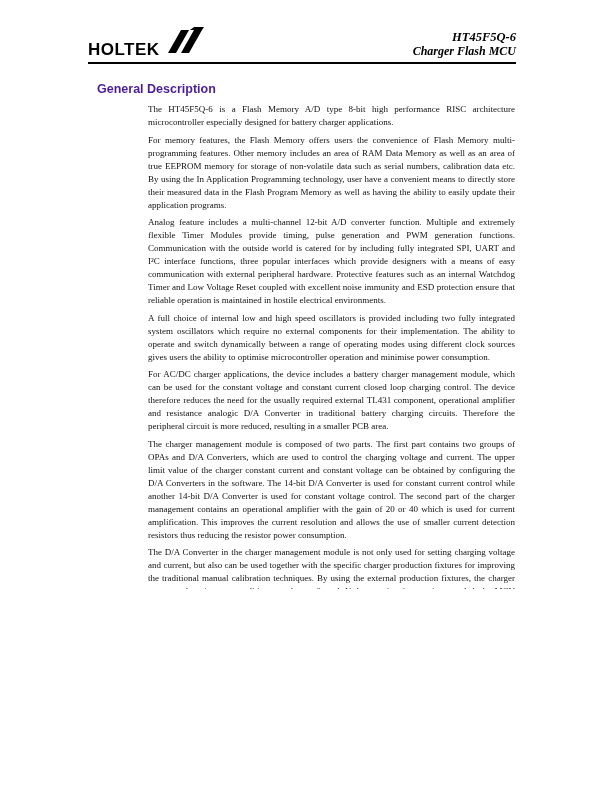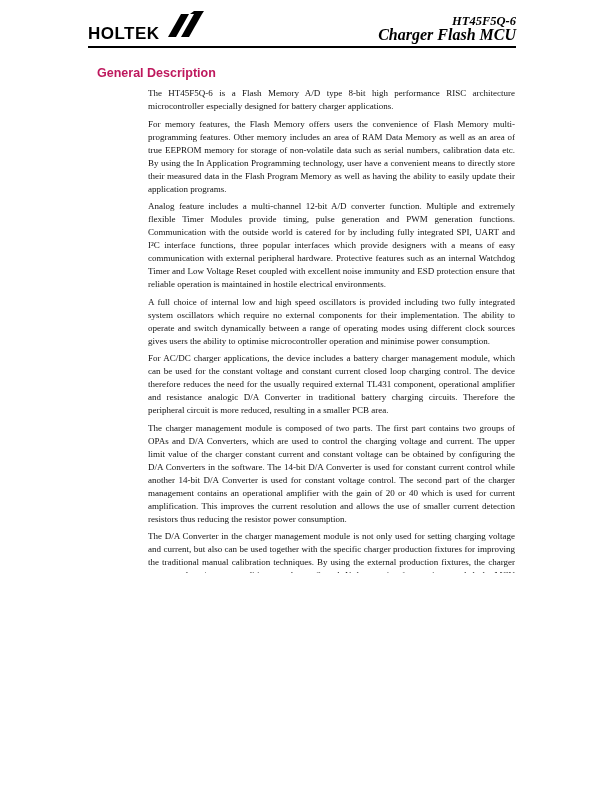--- a/index.html
+++ b/index.html
@@ -1,21 +1,21 @@
 <!DOCTYPE html>
 <html><head>
 <meta charset="utf-8">
 <style>
   * { margin: 0; padding: 0; box-sizing: border-box; }
   html, body { background: #ffffff; }
   .page {
     position: relative;
     width: 612px;
     height: 573px;
-    margin: 0 auto;
+    margin: 16px auto;
     background: #ffffff;
     color: #1a1a1a;
     font-family: "Liberation Serif", serif;
     overflow: hidden;
   }
 
   
   .header {
     position: absolute;
     top: 12px;
@@ -49,39 +49,39 @@
     position: absolute;
     right: 0;
     top: 2px;
     text-align: right;
     font-family: "Liberation Serif", serif;
     font-style: italic;
     font-weight: bold;
     color: #000;
   }
   .product-name { font-size: 12.5px; line-height: 14px; }
-  .product-subtitle { font-size: 16px; line-height: 14px; }
+  .product-subtitle { font-size: 12px; line-height: 14px; }
   .header-rule {
     position: absolute;
     top: 46px;
     left: 88px;
     right: 96px;
     height: 2px;
     background: #000;
   }
 
   
   .section-title {
     position: absolute;
     top: 66px;
     left: 97px;
     font-family: "Liberation Sans", sans-serif;
     font-weight: bold;
     font-size: 12.5px;
-    color: #be185d;
+    color: #4c1d95;
   }
   .body-text {
     position: absolute;
     top: 87px;
     left: 148px;
     width: 367px;
     font-size: 9px;
     line-height: 13px;
     text-align: justify;
     color: #111;

